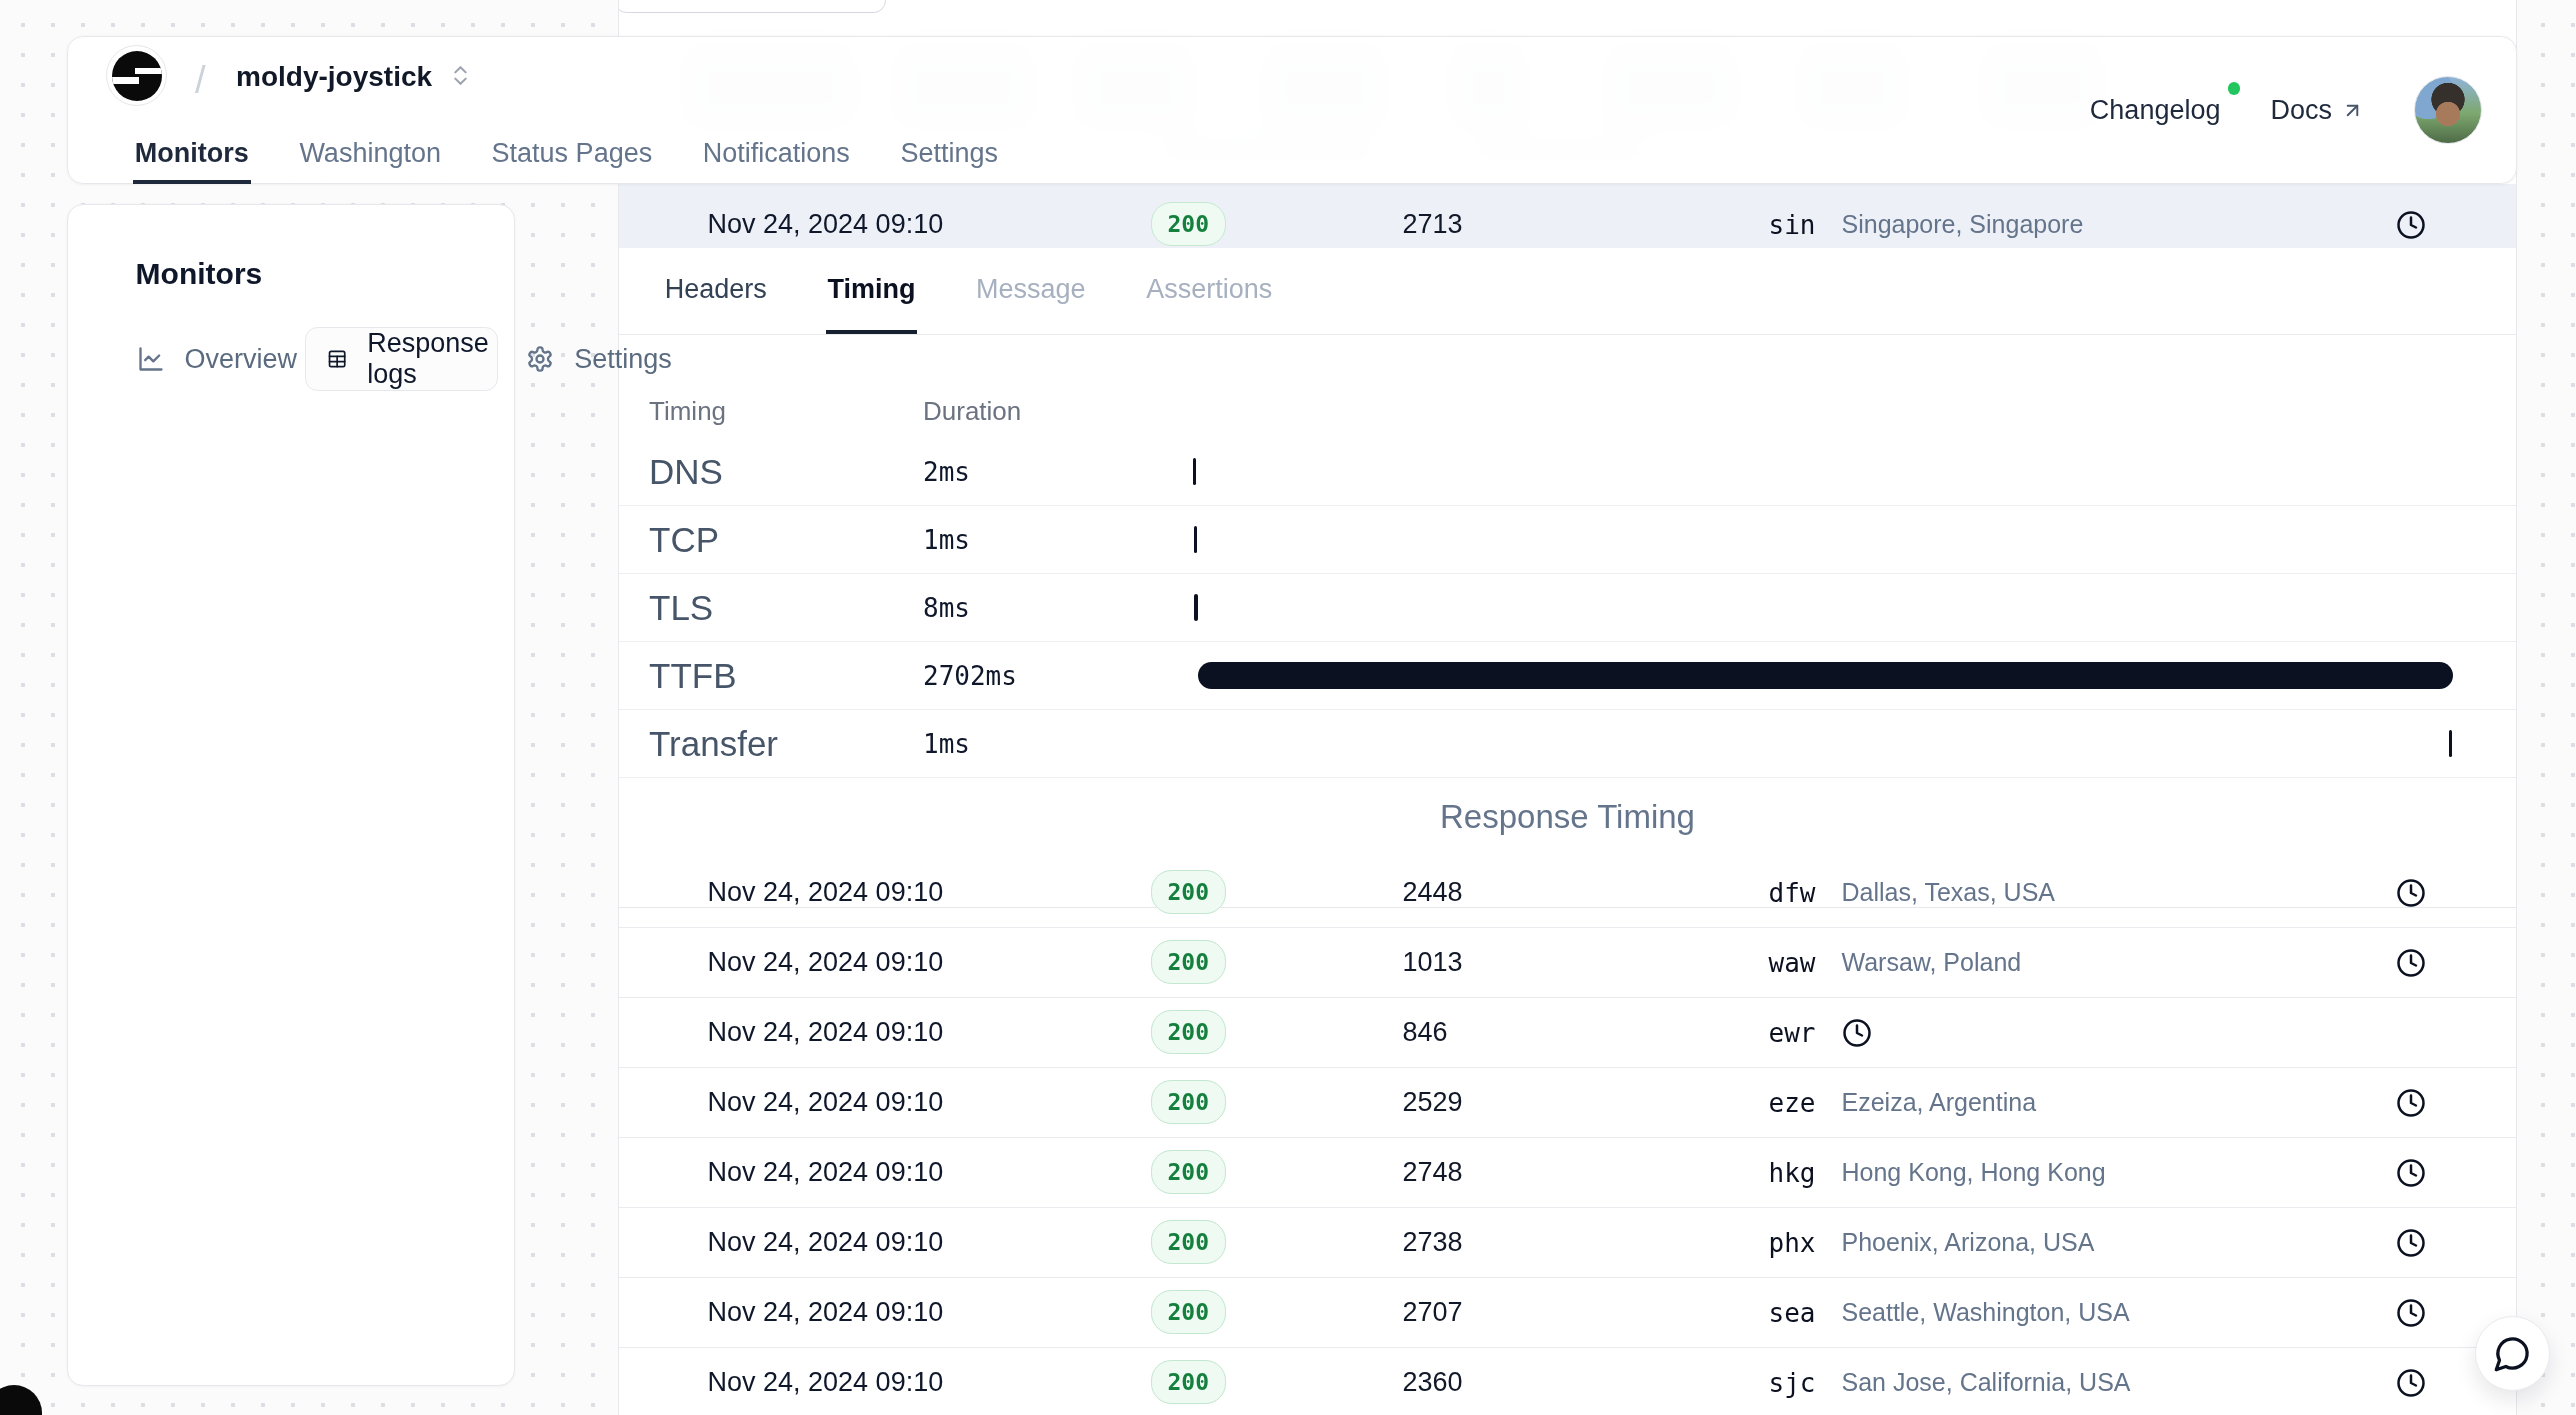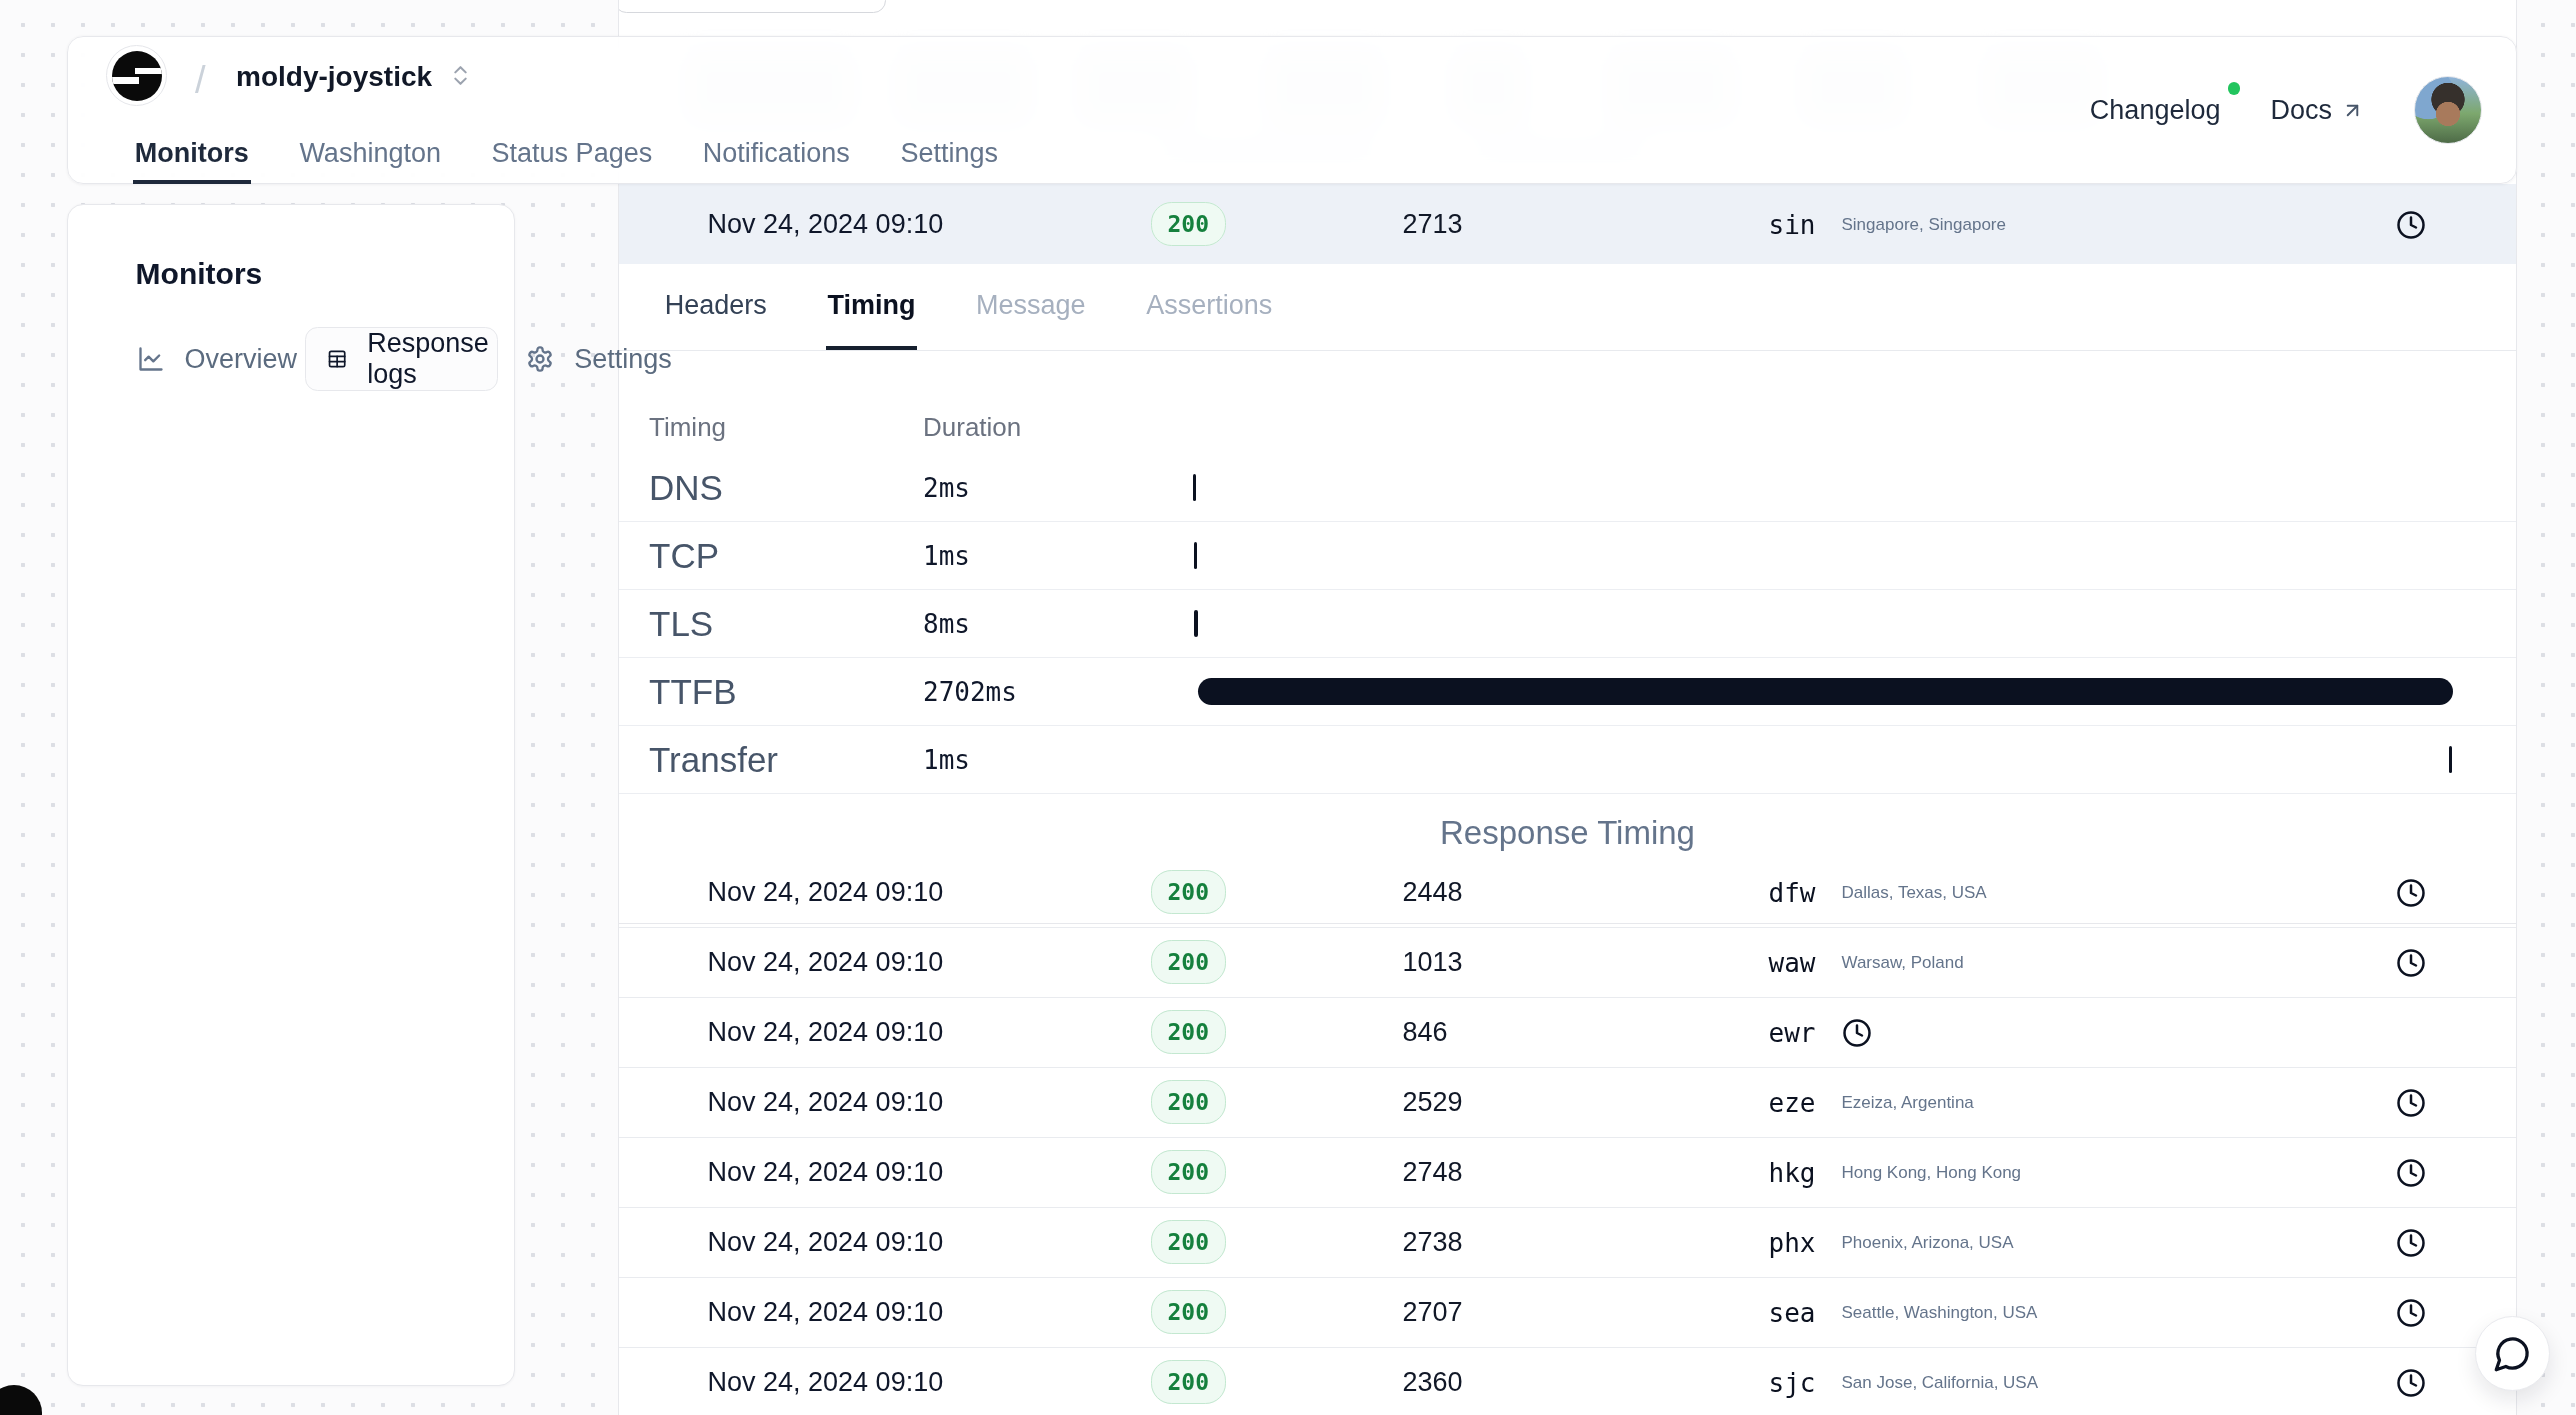--- a/index.html
+++ b/index.html
@@ -40,31 +40,31 @@
   .ts  { font-size:27px; font-weight:500; color:#0f172a; }
   .badge {
     justify-self:start;
     font-family:"DejaVu Sans Mono", monospace;
     font-size:23px; font-weight:700; color:#15803d; line-height:1;
     background:#effaf3; border:1.3px solid #c3e8d0; border-radius:20.6px;
     padding:8px 16px;
   }
   .lat { font-size:27px; font-weight:500; color:#111827; }
   .code { font-family:"DejaVu Sans Mono", monospace; font-size:26px; color:#0b1120; }
-  .loc { font-size:17px; color:#64748b; }
+  .loc { font-size:25px; color:#64748b; }
   .clock { width:30px; height:30px; display:block; }
 
   .selected-row {
     position:absolute; left:0; top:184px; right:0; height:81px;
     background:#edf1f7;
   }
 
   
   .detail-panel {
-    position:absolute; left:0; top:264px; right:0; height:660px;
+    position:absolute; left:0; top:248px; right:0; height:660px;
     background:#fff; border-bottom:1.3px solid #e7e8ec;
   }
   .detail-tabs {
     height:87px; border-bottom:1.3px solid #e8eaee;
     display:flex; align-items:stretch; gap:57px; padding-left:44px;
   }
   .dtab {
     display:flex; align-items:center; font-size:27px; font-weight:500; color:#334155;
     border-bottom:4.5px solid transparent; padding:0 1.8px; cursor:default;
   }

